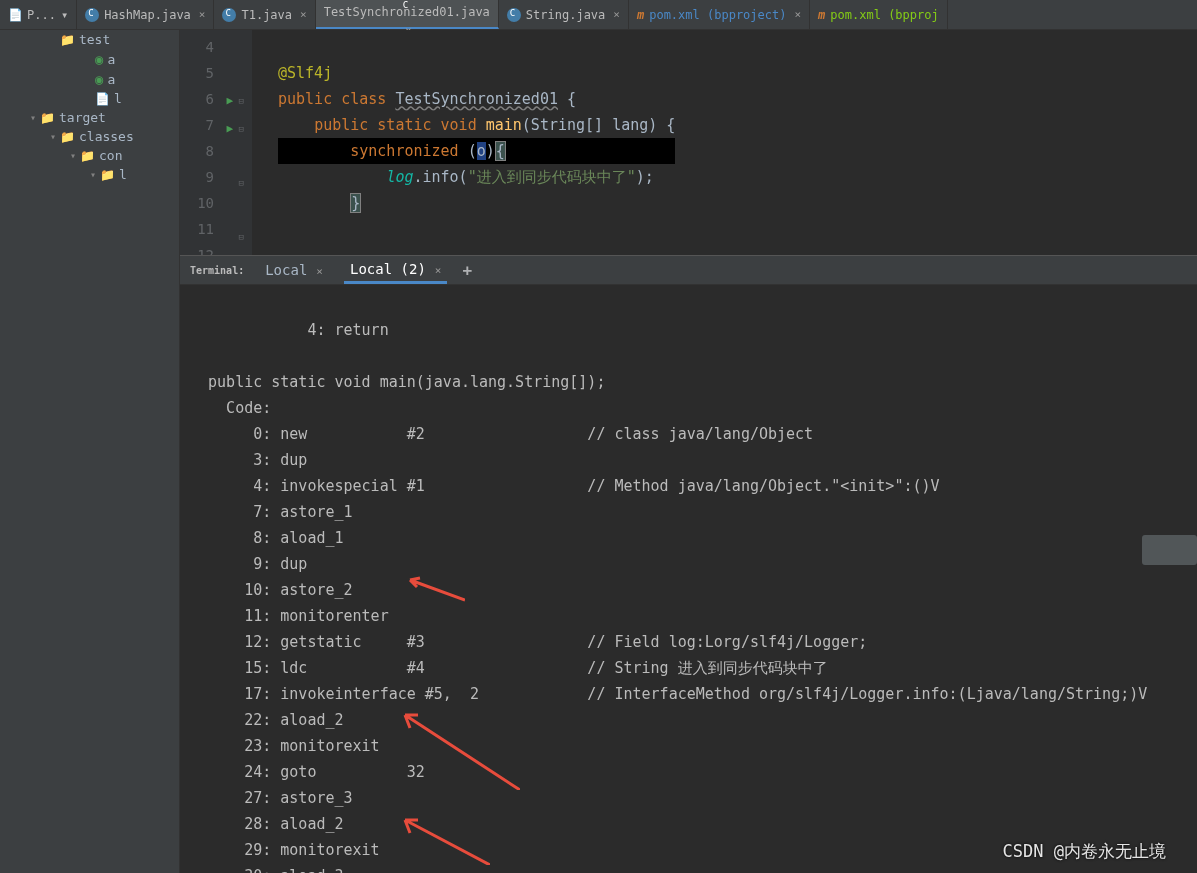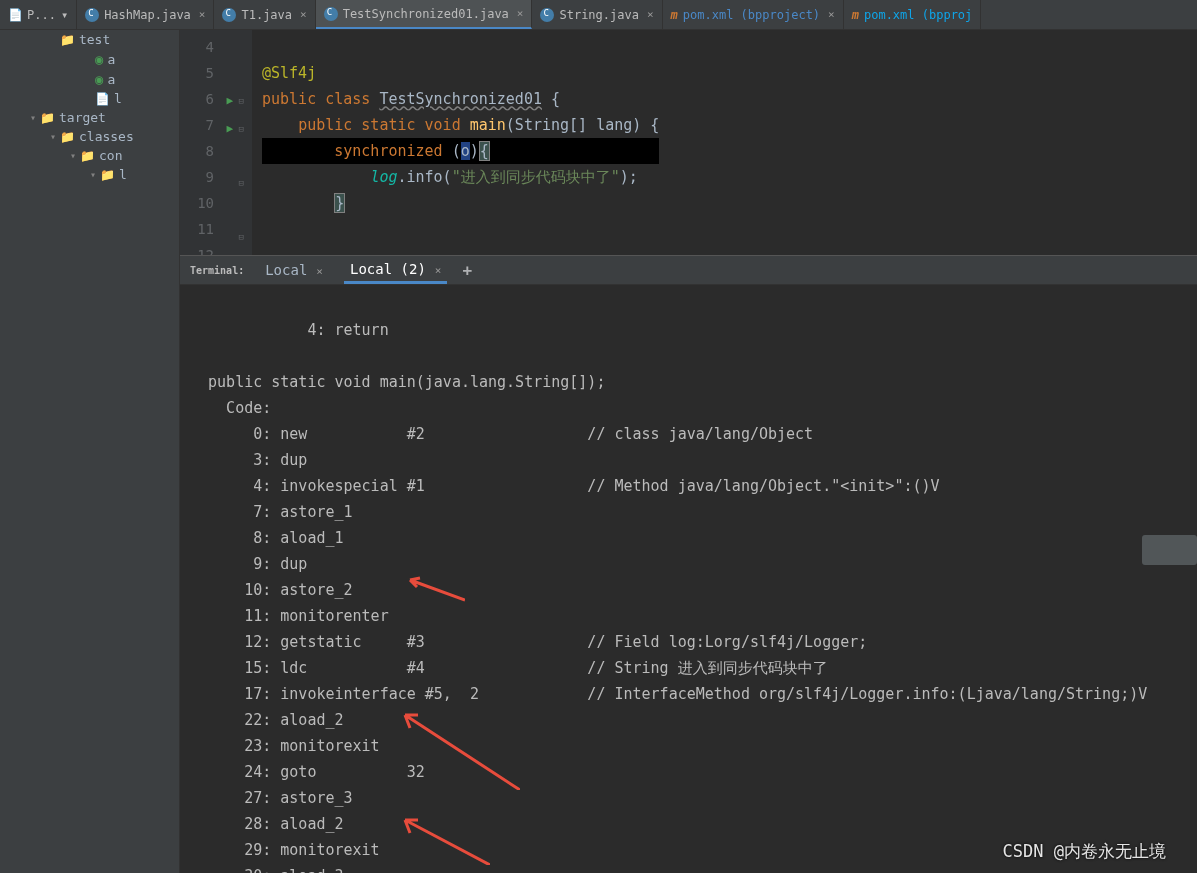--- a/index.html
+++ b/index.html
@@ -27,20 +27,21 @@
       height: 100%;
       border-right: 1px solid #323232;
       cursor: pointer;
       gap: 5px;
       font-size: 12px;
       color: #bbbbbb;
     }
     .tab.active {
       background: #4e5254;
       border-bottom: 2px solid #4a88c7;
+      flex-direction: column;
     }
     .tab-icon {
       width: 14px;
       height: 14px;
       display: inline-block;
     }
     .icon-java { background: #437da8; border-radius: 50%; position: relative; }
     .icon-java::after { content: 'C'; position: absolute; color: white; font-size: 9px; left: 3px; top: 0; }
     .icon-maven { color: #cc7832; font-weight: bold; font-style: italic; }
     .close-x { color: #999; font-size: 11px; margin-left: 3px; }
@@ -93,21 +94,21 @@
     }
     .line-numbers { width: 30px; }
     .gutter-icons { width: 30px; }
     .run-icon { color: #499c54; font-size: 11px; }
     .fold-icon { color: #606366; font-size: 9px; }
     .code {
       padding: 4px 10px;
       line-height: 26px;
       font-size: 15px;
     }
-    .code-line { white-space: pre; }
+    .code-line { white-space: pre; margin-left: 16px; }
     .kw { color: #cc7832; }
     .anno { color: #bbb529; }
     .cls { color: #a9b7c6; text-decoration: underline; text-decoration-style: wavy; text-decoration-color: #808080; }
     .fn { color: #ffc66d; }
     .var { color: #14b8a6; font-style: italic; }
     .str { color: #6a8759; }
     .hl { background: #214283; }
     .brace-hl { background: #3b514d; border: 1px solid #808080; }
     .terminal-tabs {
       background: #3c3f41;
@@ -196,21 +197,21 @@
       <span>String.java</span>
       <span class="close-x">×</span>
     </div>
   <div class="tab">
       <span class="icon-maven">m</span>
       <span style="color:#4a88c7">pom.xml (bpproject)</span>
       <span class="close-x">×</span>
     </div>
   <div class="tab">
       <span class="icon-maven">m</span>
-      <span style="color:#0ea5e9">pom.xml (bpproj</span>
+      <span style="color:#84cc16">pom.xml (bpproj</span>
     </div>
 </div>
 
 <div class="main-area">
   <div class="sidebar">
     <div id="tree-container">
         <div class="tree-item" style="padding-left: 60px;">
           <span class="folder-icon">📁</span>
           <span>test</span>
         </div>

